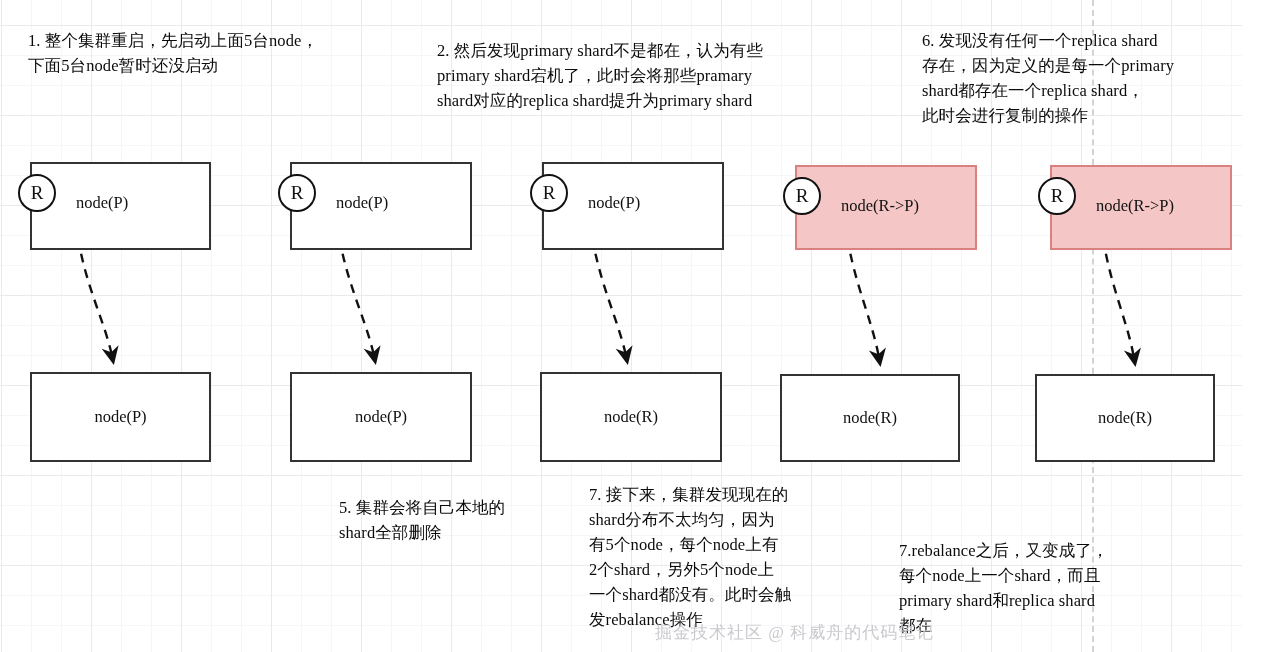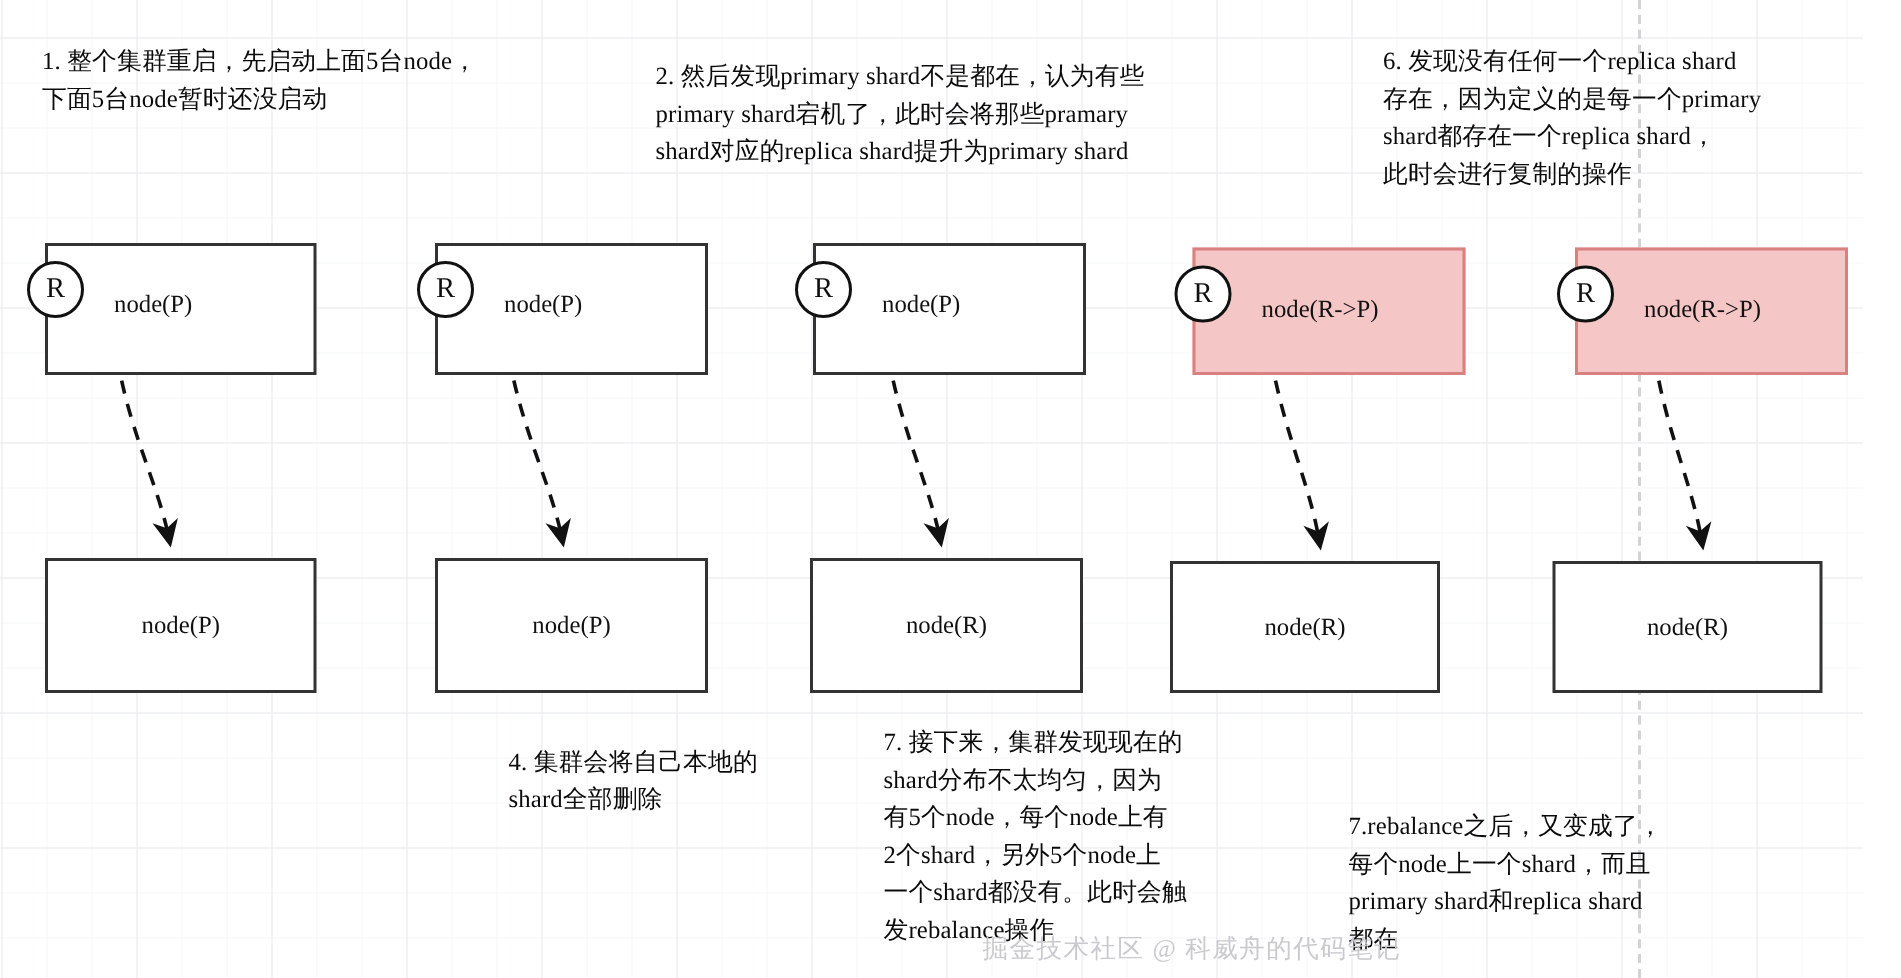--- a/index.html
+++ b/index.html
@@ -126,21 +126,21 @@
   <div class="note" style="left:437px; top:38px;  width:445px;">2. 然后发现primary shard不是都在，认为有些
 primary shard宕机了，此时会将那些pramary
 shard对应的replica shard提升为primary shard</div>
 
   <div class="note" style="left:922px; top:28px;  width:330px;">6. 发现没有任何一个replica shard
 存在，因为定义的是每一个primary
 shard都存在一个replica shard，
 此时会进行复制的操作</div>
 
 
-  <div class="note" style="left:339px; top:495px; width:250px;">4. 集群会将自己本地的
+  <div class="note" style="left:339px; top:495px; width:250px;">5. 集群会将自己本地的
 shard全部删除</div>
 
   <div class="note" style="left:589px; top:482px; width:275px;">7. 接下来，集群发现现在的
 shard分布不太均匀，因为
 有5个node，每个node上有
 2个shard，另外5个node上
 一个shard都没有。此时会触
 发rebalance操作</div>
 
   <div class="note" style="left:899px; top:538px; width:330px;">7.rebalance之后，又变成了，

